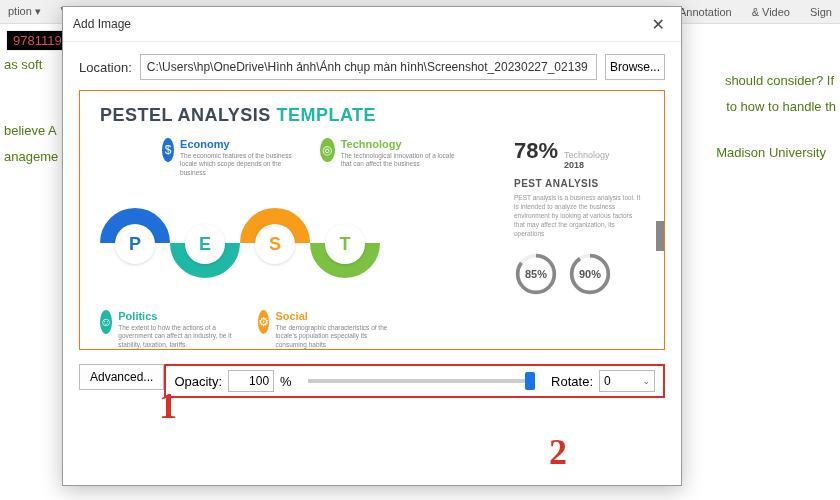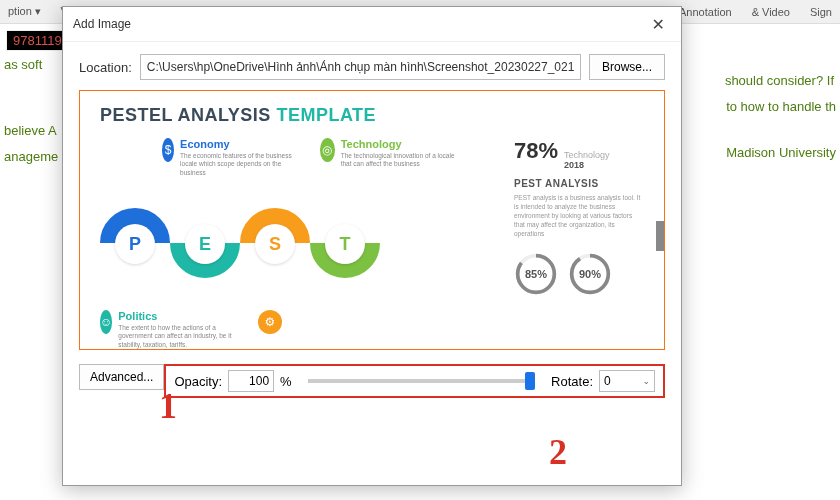--- a/index.html
+++ b/index.html
@@ -8,21 +8,21 @@
 .bg-toolbar { position: absolute; top: 0; left: 0; right: 0; height: 24px; background: #f0f0f0; border-bottom: 1px solid #ddd; font-size: 11px; color: #555; display: flex; align-items: center; gap: 20px; padding: 0 8px; }
 .bg-toolbar span { cursor: default; }
 .bg-tab { position: absolute; top: 30px; left: 6px; font-size: 13px; color: #d9534f; background: #000000; padding: 2px 6px; border: 1px solid #eee; }
 .bg-text { position: absolute; font-size: 13px; color: #4d7c0f; line-height: 1.7; white-space: nowrap; }
 .dialog { position: absolute; top: 6px; left: 62px; width: 620px; height: 480px; background: #fff; border: 1px solid #999; box-shadow: 0 4px 20px rgba(0,0,0,0.25); }
 .dialog-title { display: flex; justify-content: space-between; align-items: center; height: 28px; padding: 17px 10px; font-size: 12px; color: #333; border-bottom: 1px solid #eee; }
 .close-btn { font-size: 16px; color: #444; cursor: pointer; padding: 0 6px; }
 .location-row { display: flex; align-items: center; gap: 8px; padding: 12px 16px 10px; }
 .location-row label { font-size: 13px; color: #333; }
 .location-input { flex: 1; height: 26px; border: 1px solid #bbb; padding: 0 6px; font-size: 12px; color: #333; }
-.browse-btn { height: 26px; padding: 0 12px; border: 1px solid #bbb; background: #fdfdfd; font-size: 12px; cursor: pointer; }
+.browse-btn { height: 26px; padding: 0 4px; border: 1px solid #bbb; background: #fdfdfd; font-size: 12px; cursor: pointer; }
 .preview { margin: 0 16px; height: 260px; border: 1px solid #f97316; background: #fff; position: relative; overflow: hidden; padding: 14px 20px; }
 .pestel-title { font-size: 18px; font-weight: 800; letter-spacing: 0.5px; color: #3a4a5a; }
 .pestel-title .tpl { color: #1fb8a6; }
 .pestel-body { display: flex; margin-top: 12px; gap: 14px; }
 .pestel-left { flex: 1; position: relative; }
 .cat-icon { width: 24px; height: 24px; border-radius: 50%; display: flex; align-items: center; justify-content: center; color: #fff; font-size: 12px; }
 .cat-block { position: absolute; width: 140px; }
 .cat-title { font-size: 11px; font-weight: 700; margin-bottom: 2px; }
 .cat-desc { font-size: 6.5px; color: #888; line-height: 1.3; }
 .wave-wrap { position: relative; height: 120px; margin-top: 44px; }
@@ -63,21 +63,21 @@
     <span>Annotation</span>
     <span>&amp; Video</span>
     <span>Sign</span>
   </div>
   <div class="bg-tab">9781119…</div>
   <div class="bg-text" style="top:54px;left:4px">as soft</div>
   <div class="bg-text" style="top:70px;right:6px">should consider? If</div>
   <div class="bg-text" style="top:96px;right:4px">to how to handle th</div>
   <div class="bg-text" style="top:120px;left:4px">believe A</div>
   <div class="bg-text" style="top:146px;left:4px">anageme</div>
-  <div class="bg-text" style="top:142px;right:4px">Madison University</div>
+  <div class="bg-text" style="top:142px;right:14px">Madison University</div>
 </div>
 
 <div class="dialog">
   <div class="dialog-title">
     <span>Add Image</span>
     <span class="close-btn">✕</span>
   </div>
 
   <div class="location-row">
     <label>Location:</label>
@@ -126,20 +126,24 @@
             <div class="cat-icon" style="background:#1fb8a6">☺</div>
             <div>
               <div class="cat-title" style="color:#1fb8a6">Politics</div>
               <div class="cat-desc">The extent to how the actions of a government can affect an industry, be it stability, taxation, tariffs.</div>
             </div>
           </div>
         </div>
         <div class="cat-block" style="top:172px;left:158px">
           <div style="display:flex;gap:6px;align-items:flex-start">
             <div class="cat-icon" style="background:#f89c1c">⚙</div>
+            <div>
+              <div class="cat-title" style="color:#f89c1c">Social</div>
+              <div class="cat-desc">The demographic characteristics of the locale's population especially its consuming habits</div>
+            </div>
           </div>
         </div>
       </div>
 
       <div class="pestel-right">
         <div style="display:flex;align-items:baseline;gap:6px">
           <span class="big-pct">78%</span>
           <div>
             <div class="tech-yr">Technology</div>
             <div class="tech-yr" style="color:#555;font-weight:600">2018</div>

